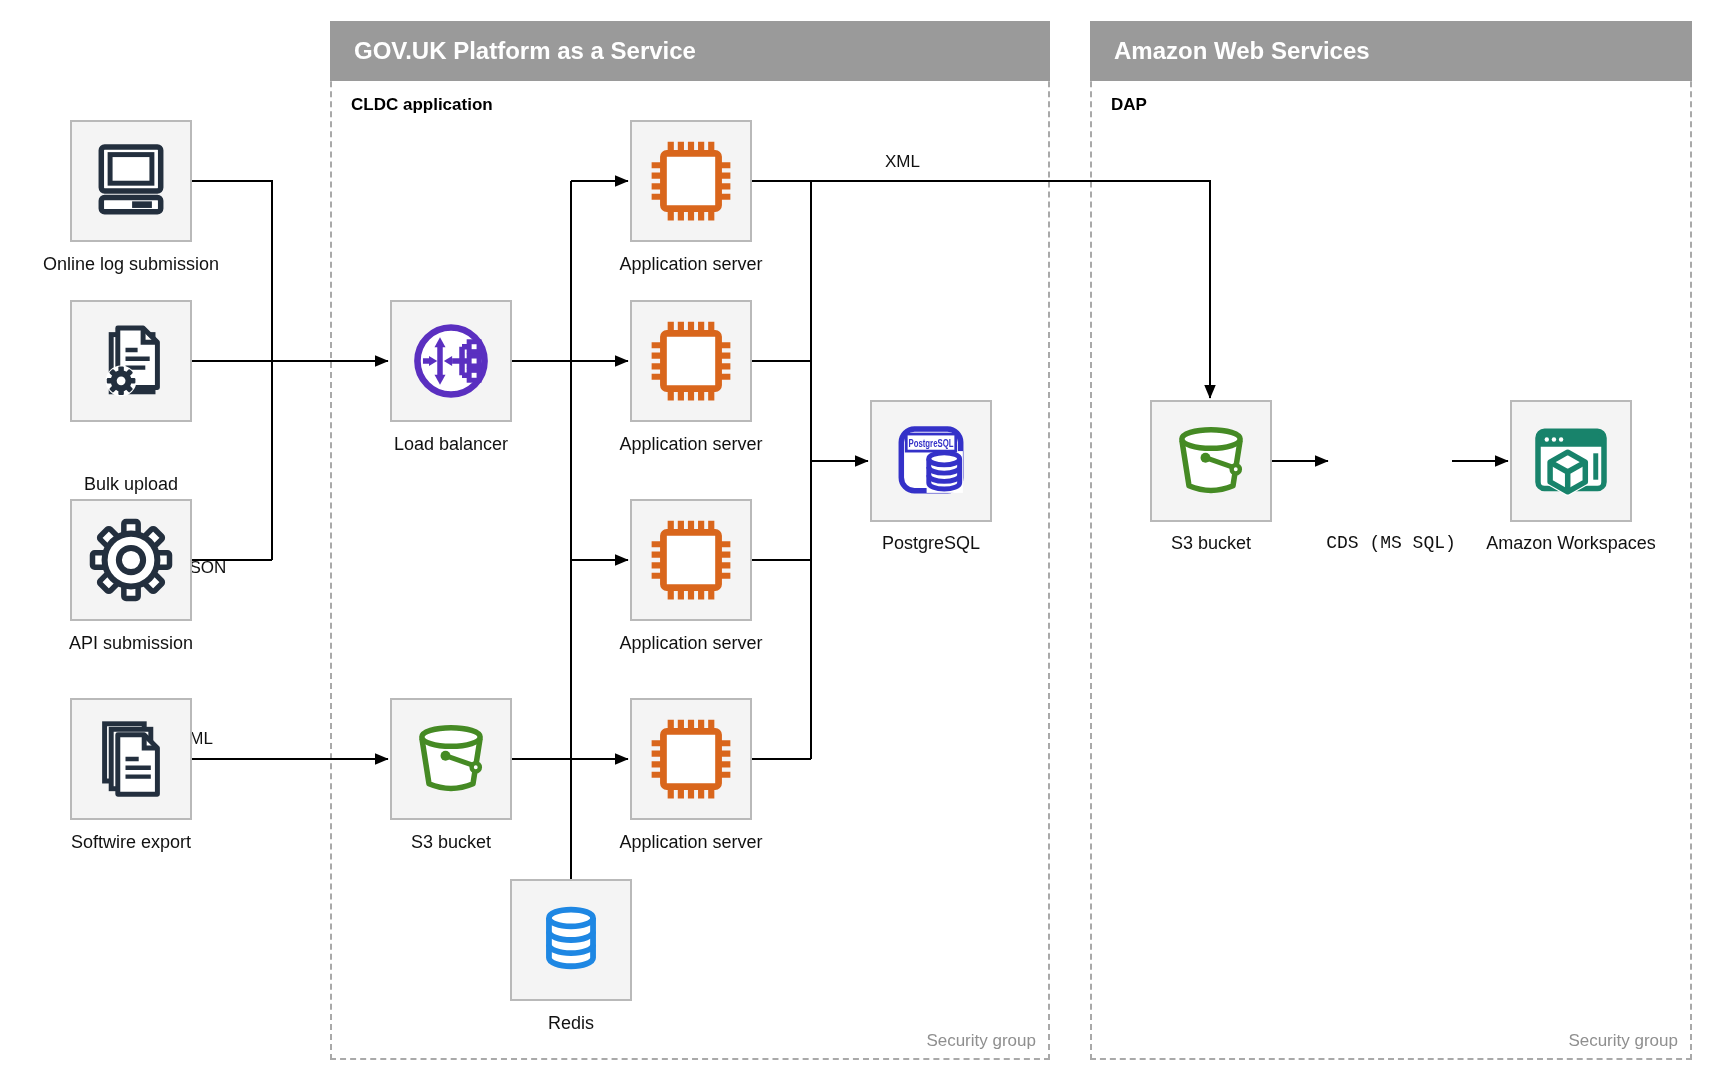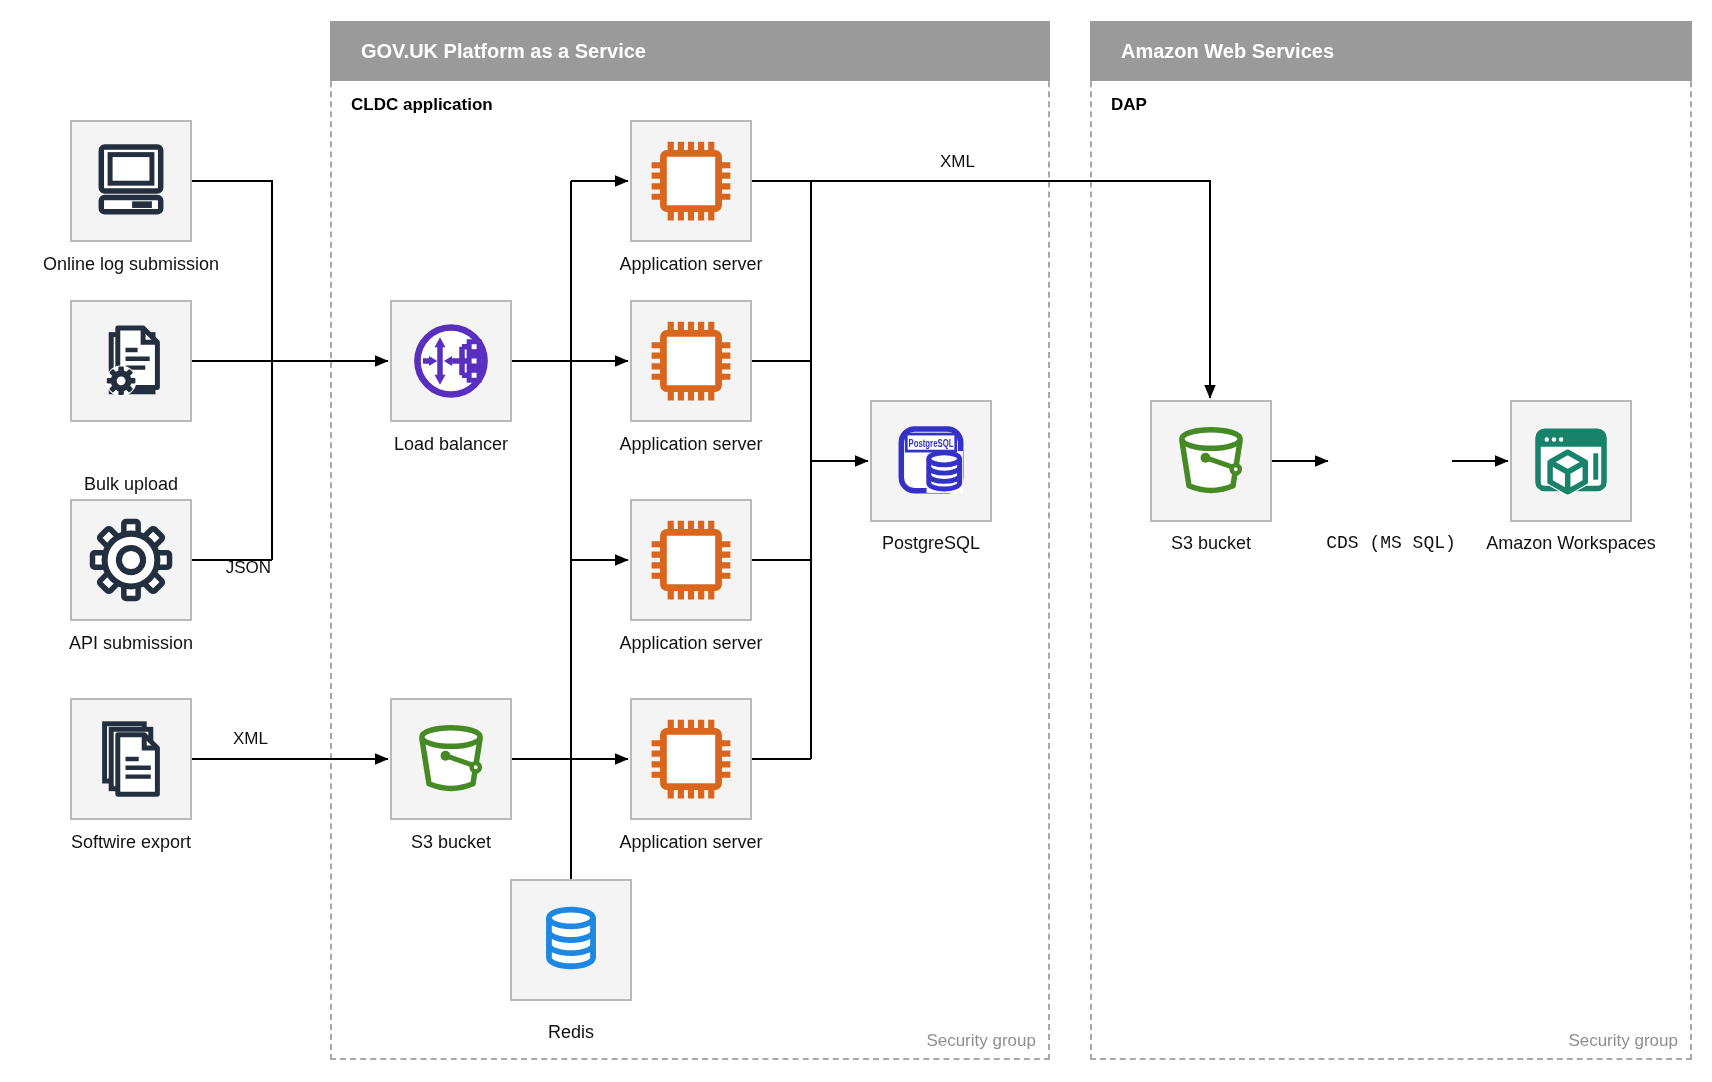--- a/index.html
+++ b/index.html
@@ -1,27 +1,27 @@
 <!DOCTYPE html>
 <html><head>
 <meta charset="utf-8">
 <style>
   html,body{margin:0;padding:0;background:#ffffff;}
   .canvas{position:relative;width:1712px;height:1082px;background:#fff;
           font-family:"Liberation Sans",sans-serif;overflow:hidden;}
   .container-box{position:absolute;border:2px dashed #a9a9a9;background:transparent;z-index:1;}
   .container-header{position:absolute;left:-2px;top:-2px;right:-2px;height:60px;background:#9a9a9a;
-          color:#ffffff;font-size:20px;font-weight:bold;line-height:60px;padding-left:31px;}
+          color:#ffffff;font-size:24px;font-weight:bold;line-height:60px;padding-left:24px;}
   .container-sublabel{position:absolute;left:19px;top:72px;font-size:17px;font-weight:bold;color:#000;text-align:center;}
   .security-label{position:absolute;right:12px;bottom:7px;font-size:17px;color:#8f8f8f;}
   svg.wires{position:absolute;left:0;top:0;z-index:2;}
   .node{position:absolute;width:122px;height:122px;background:#f4f4f4;border:2px solid #b9b9b9;
         box-sizing:border-box;display:flex;align-items:center;justify-content:center;z-index:3;}
   .node-label{position:absolute;width:230px;text-align:center;font-size:18px;color:#111;z-index:3;}
-  .edge-label{position:absolute;width:90px;text-align:right;font-size:17px;color:#111;z-index:3;}
+  .edge-label{position:absolute;width:90px;text-align:left;font-size:17px;color:#111;z-index:3;}
 </style>
 </head>
 <body>
 
 <div class="canvas">
 
   <div class="container-box" style="left:330px;top:21px;width:716px;height:1035px;">
     <div class="container-header">GOV.UK Platform as a Service</div>
     <div class="container-sublabel">CLDC application</div>
     <div class="security-label">Security group</div>
@@ -227,21 +227,21 @@
   </div>
   <div class="node-label" style="left:816px;top:533px;">PostgreSQL</div>
 
   <div class="node" style="left:510px;top:879px;">
     <svg width="84" height="84" viewBox="0 0 80 80">
       <path d="M19 19 V57 A21 8 0 0 0 61 57 V19" fill="#fff" stroke="#1e87e3" stroke-width="5.5"></path>
       <path d="M19 32 A21 8 0 0 0 61 32 M19 44.5 A21 8 0 0 0 61 44.5" fill="none" stroke="#1e87e3" stroke-width="5.5"></path>
       <ellipse cx="40" cy="19" rx="21" ry="8" fill="#fff" stroke="#1e87e3" stroke-width="5.5"></ellipse>
     </svg>
   </div>
-  <div class="node-label" style="left:456px;top:1013px;margin-top:9px;">Redis</div>
+  <div class="node-label" style="left:456px;top:1013px;">Redis</div>
 
   <div class="node" style="left:1150px;top:400px;">
     <svg width="88" height="88" viewBox="0 0 80 80">
       <path d="M13.5 21 L20 62.5 Q40 71 60 62.5 L66.5 21" fill="#fff" stroke="#458a24" stroke-width="5" stroke-linejoin="round"></path>
       <ellipse cx="40" cy="20" rx="26.5" ry="8.5" fill="#fff" stroke="#458a24" stroke-width="5"></ellipse>
       <path d="M35 37 L61 46" stroke="#458a24" stroke-width="4.5"></path>
       <circle cx="35" cy="37" r="4.5" fill="#458a24"></circle>
       <circle cx="62.5" cy="47.5" r="3.75" fill="#fff" stroke="#458a24" stroke-width="4"></circle>
     </svg>
   </div>

